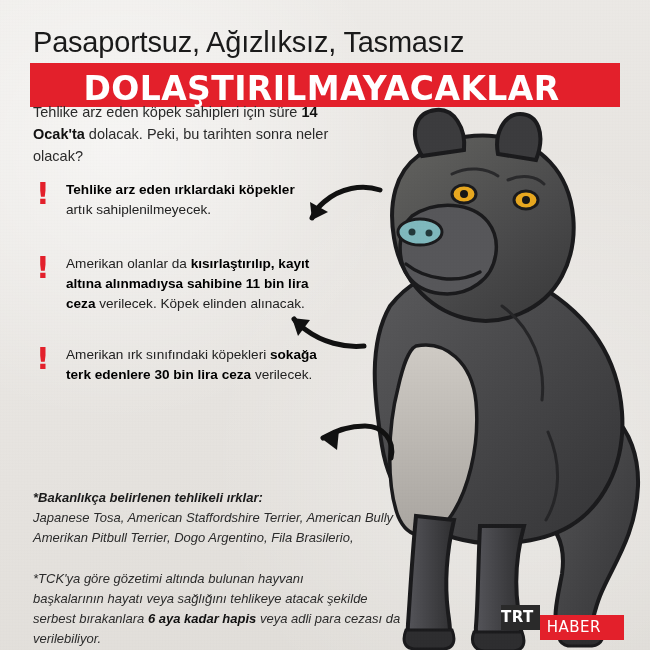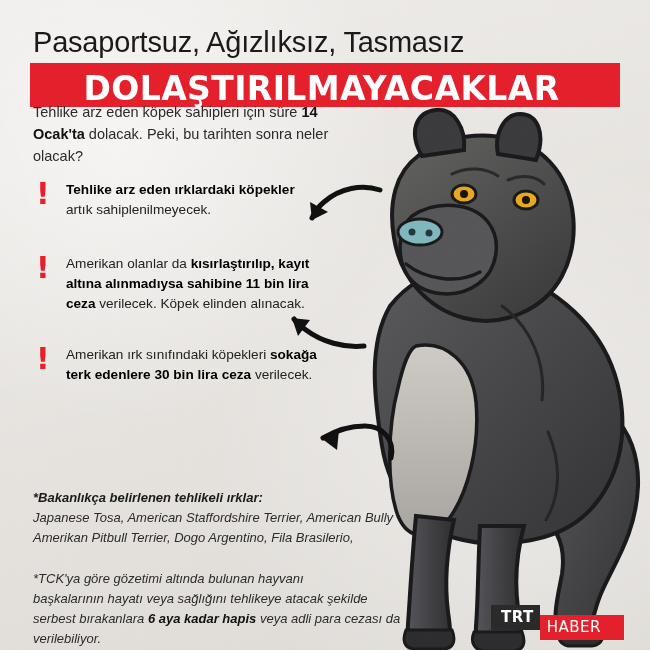--- a/index.html
+++ b/index.html
@@ -138,21 +138,21 @@
     bottom: 22px;
     display: flex;
     align-items: center;
     height: 22px;
   }
   .logo-trt {
     background: #2a2a2a;
     color: #fff;
     font-weight: bold;
     font-size: 15px;
-    padding: 3px 6px 4px 10px;
+    padding: 3px 6px 4px 0;
     letter-spacing: 0.5px;
     font-family: "DejaVu Sans", sans-serif;
   }
   .logo-haber {
     background: #e3202b;
     color: #fff;
     font-weight: normal;
     font-size: 15px;
     padding: 3px 23px 4px 7px;
     letter-spacing: 0.5px;

